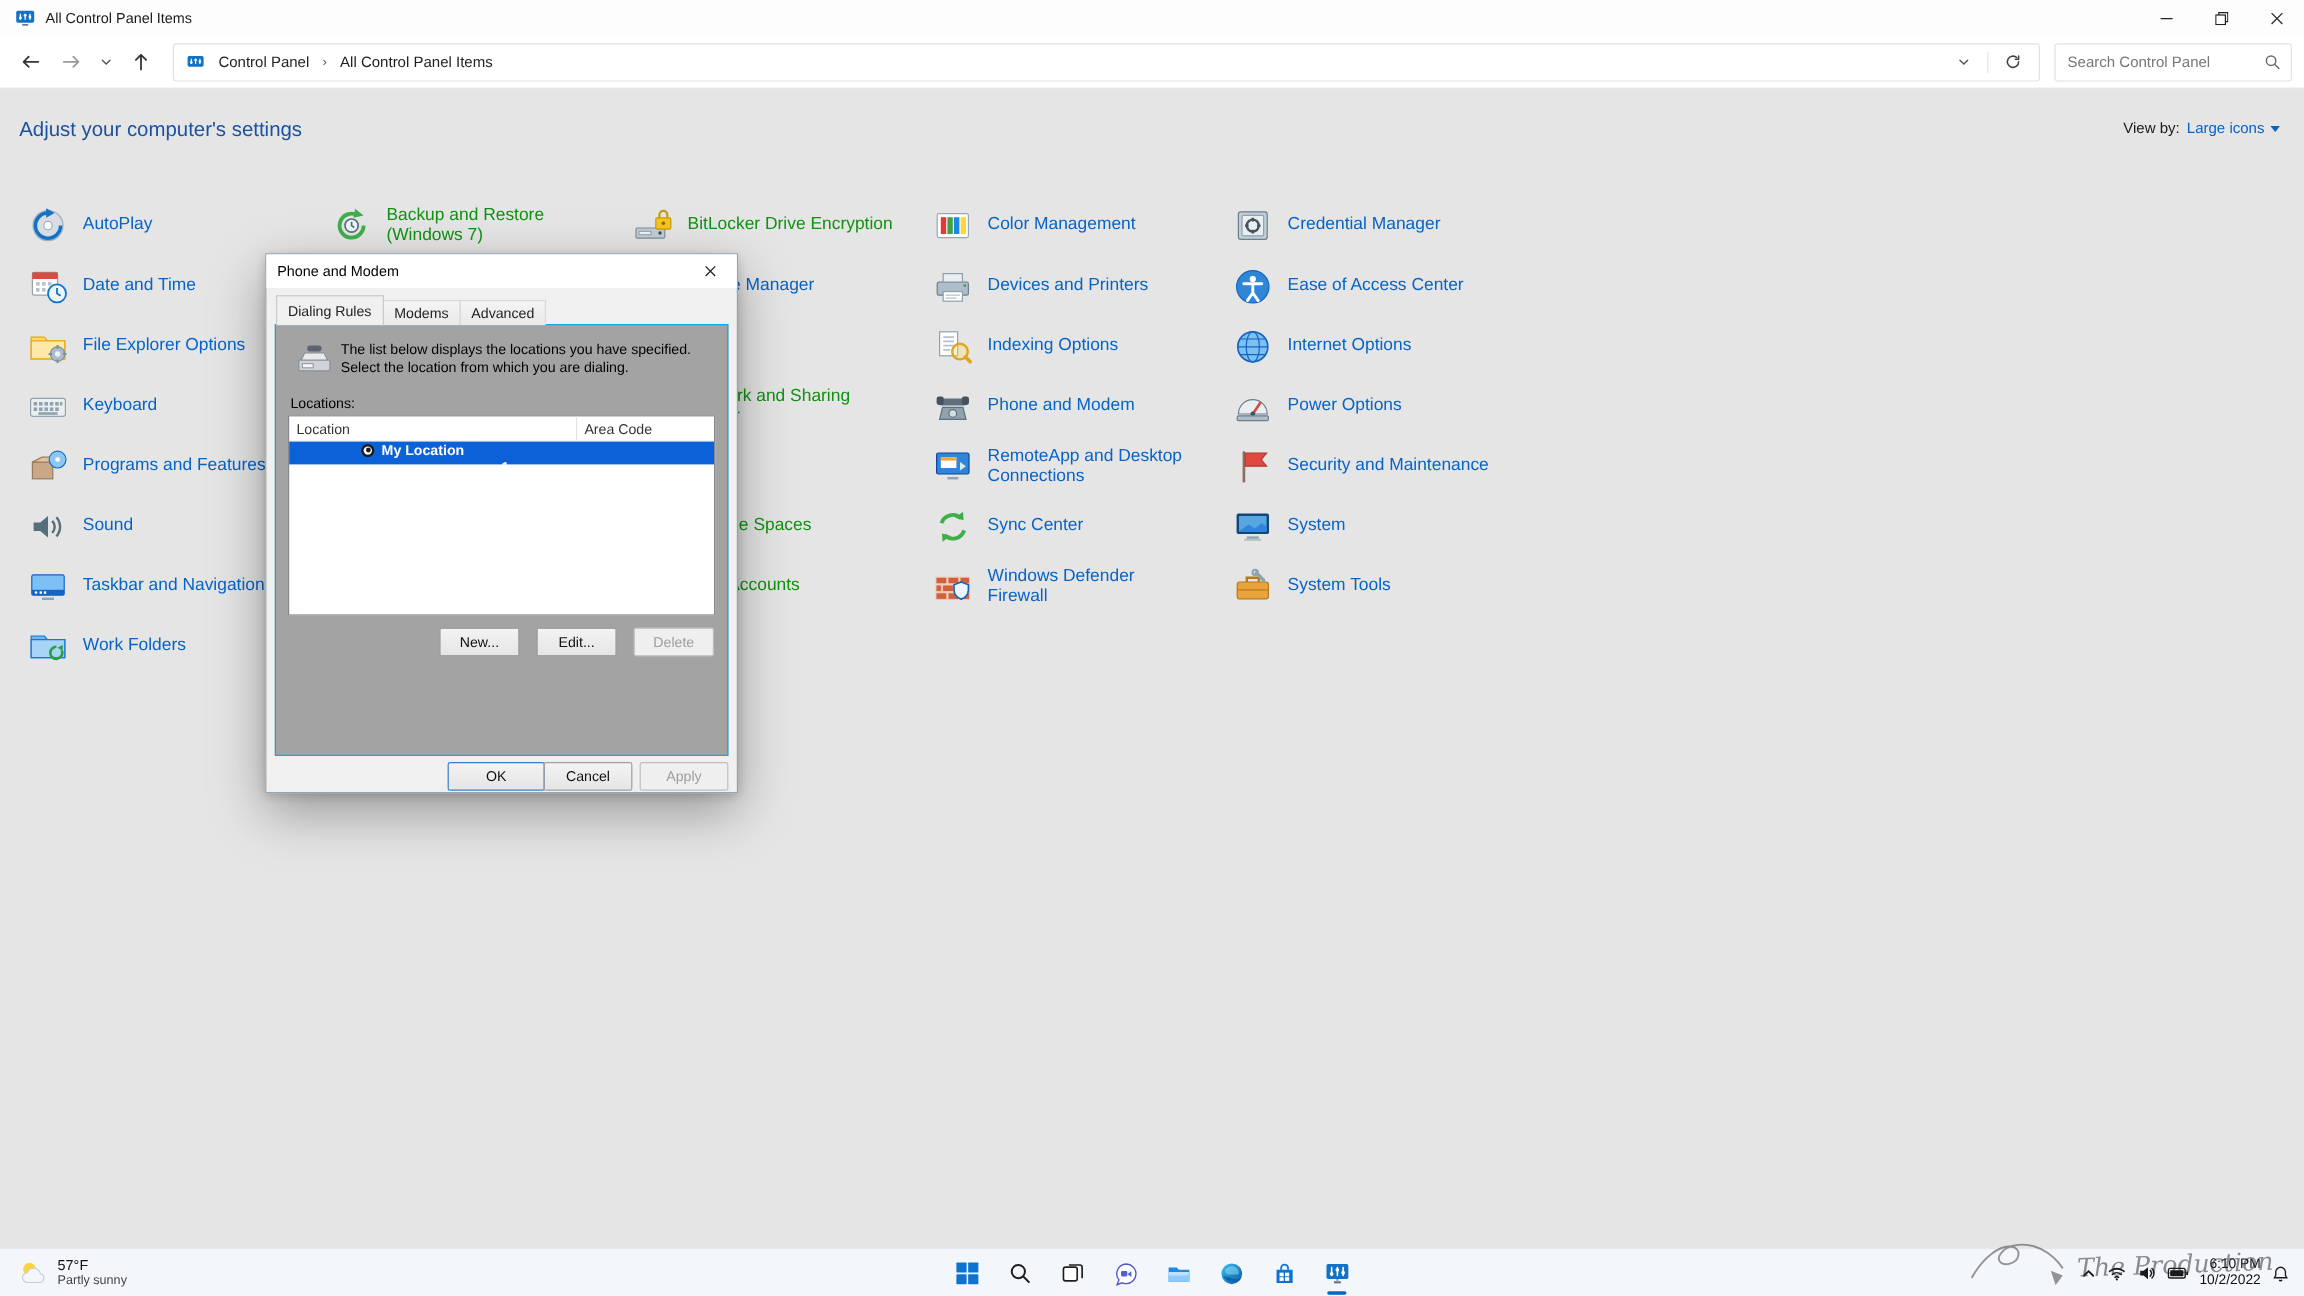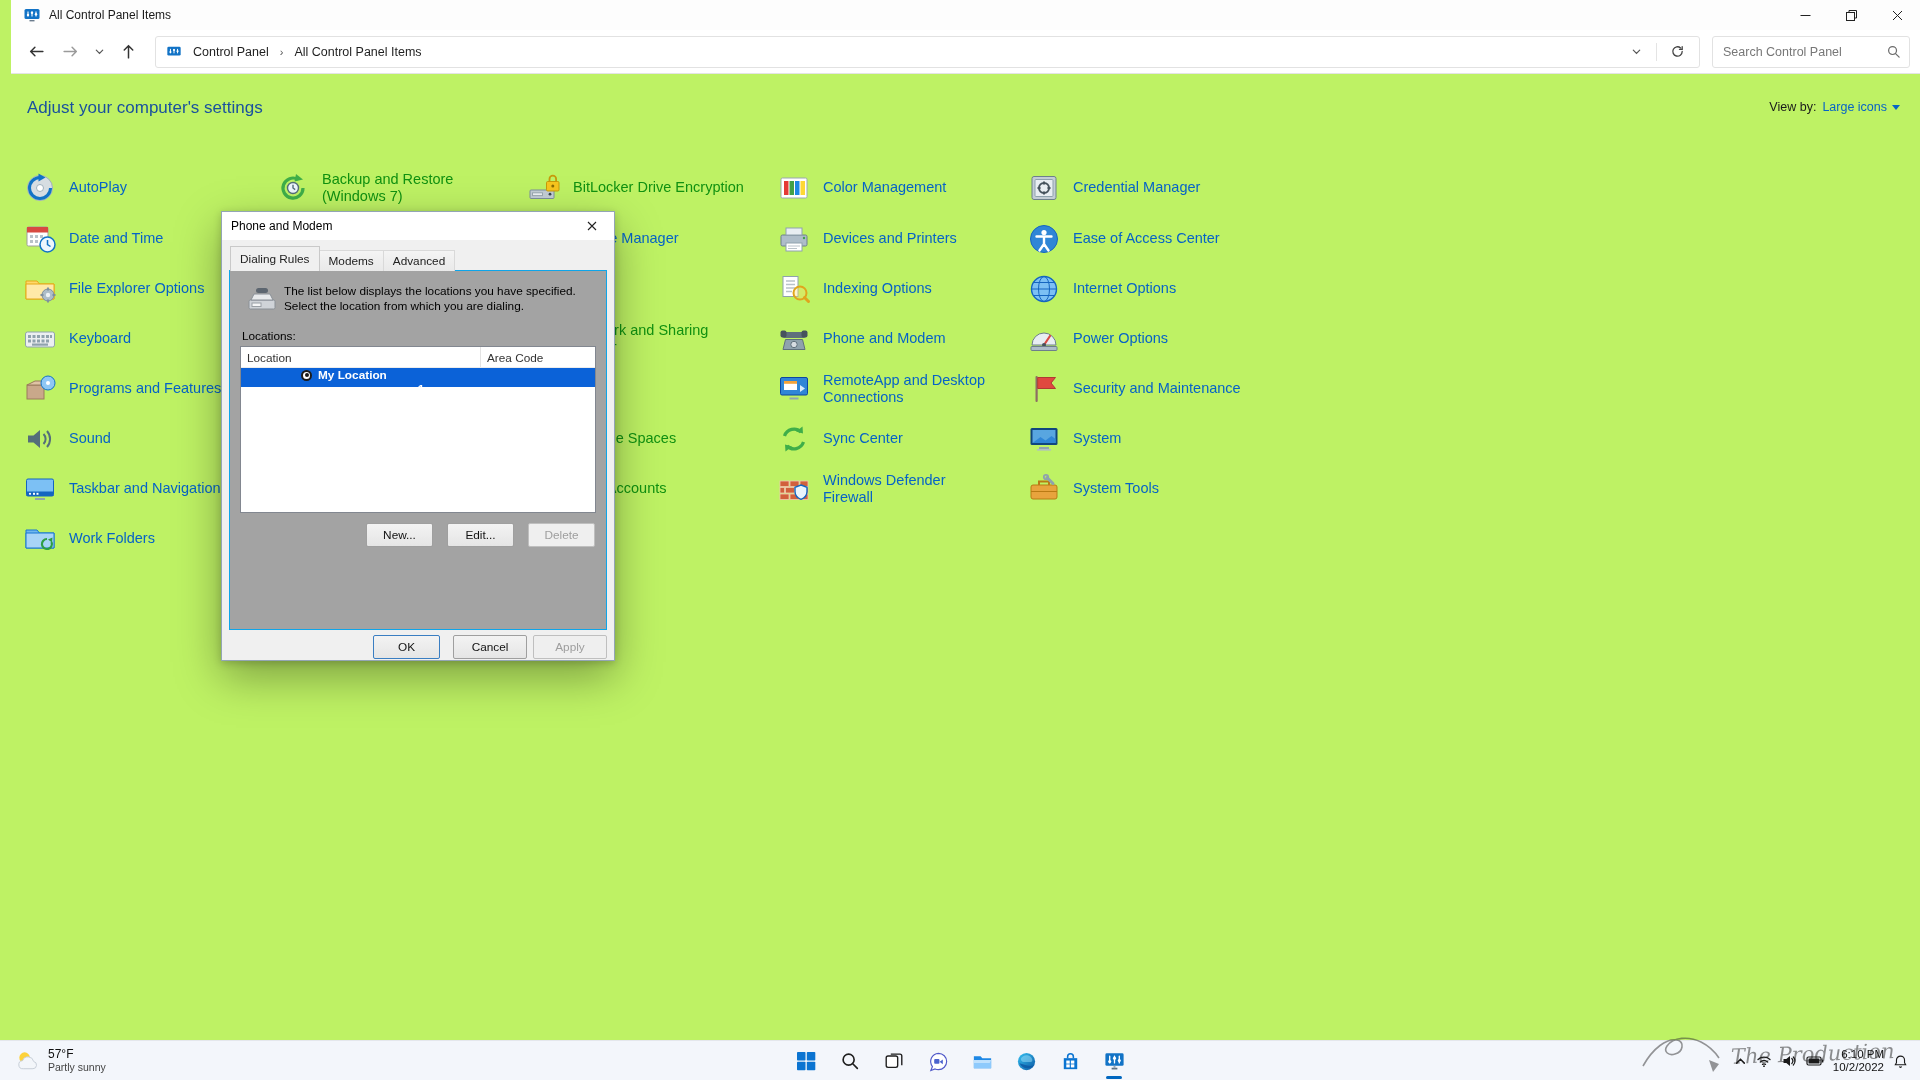--- a/index.html
+++ b/index.html
@@ -1,21 +1,21 @@
 <!DOCTYPE html>
 <html style="--accent: #0067c0; --link-blue: #0663c7; --link-green: #119111; --heading: #19519e; --selection: #0b62d8;"><head>
 <meta charset="utf-8">
 <style>
   * { margin:0; padding:0; box-sizing:border-box; }
   html,body { width:1920px; height:1080px; overflow:hidden; background:#fff;
     font-family:"Liberation Sans", sans-serif; }
   #screen { position:relative; width:1920px; height:1080px; background:#fff; }
 
   
-  .win { position:absolute; inset:0 0 40px 0; background:#bef264;padding-left:11px; }
+  .win { position:absolute; inset:0 0 40px 0; background:#e5e5e5; }
   .titlebar { height:30px; display:flex; align-items:center; padding-left:12px; background:#fdfdfd; position:relative; }
   .cap-icon { width:18px; height:18px; margin-right:8px; display:inline-flex; }
   .cap-title { font-size:12px; color:#1a1a1a; }
   .caption-btns { position:absolute; right:0; top:0; height:30px; display:flex; }
   .cbtn { width:46px; height:30px; display:flex; align-items:center; justify-content:center; }
 
   .navbar { height:44px; display:flex; align-items:center; padding:0 10px; gap:4px; border-bottom:1px solid #e4e4e4; background:#fff; }
   .nbtn { width:30px; height:30px; display:flex; align-items:center; justify-content:center; border-radius:4px; }
   .nbtn.narrow { width:20px; }
   .addressbar { flex:1; height:32px; margin:0 8px; border:1px solid #e2e2e2; border-radius:3px; background:#fff; display:flex; align-items:center; padding:0 10px; gap:8px; font-size:12.5px; color:#1f1f1f; }
@@ -61,21 +61,21 @@
   .lv-row.selected { background:var(--selection); color:#fff; font-weight:bold;flex-direction:column; }
   .lvc1 { width:240px; display:flex; align-items:center; gap:6px; padding-left:3px; }
   .lvc2 { flex:1; padding-left:6px; }
   .bullseye { width:11px; height:11px; border-radius:50%; background:#fff; border:2px solid #1b1b1b; position:relative; flex:none; }
   .bullseye::after { content:""; position:absolute; inset:1.5px; background:#1b1b1b; border-radius:50%; }
 
   .btn { position:absolute; height:24px; width:67px; background:linear-gradient(#f3f3f3,#e5e5e5);
     border:1px solid #9f9f9f; border-radius:2px; font-size:11.8px; font-family:"Liberation Sans",sans-serif; color:#111; }
   .btn.disabled { color:#9e9e9e; background:#efefef; border-color:#bfbfbf; }
   .btn-new { left:136px; top:252px; } .btn-edit { left:217px; top:252px; } .btn-del { left:298px; top:252px; }
-  .btn-ok { left:151px; top:423px; width:67px; border-color:#3a7ec2; }
+  .btn-ok { left:151px; top:423px; width:81px; border-color:#3a7ec2; }
   .btn-cancel { left:231px; top:423px; width:74px; }
   .btn-apply { left:311px; top:423px; width:74px; }
 
   
   .taskbar { position:absolute; left:0; right:0; bottom:0; height:40px; background:rgba(243,246,251,.97);
     border-top:1px solid rgba(0,0,0,.06); z-index:50; }
   .tb-weather { position:absolute; left:4px; top:0; height:40px; display:flex; align-items:center; gap:7px; padding:0 10px; border-radius:4px; }
   .tb-wtxt { font-size:12px; color:#111; line-height:13px; }
   .tb-wtxt .cond { font-size:10.5px; color:#444; }
   .tb-center { position:absolute; left:50%; top:0; height:40px; transform:translateX(-50%); display:flex; align-items:center; gap:4px; }

